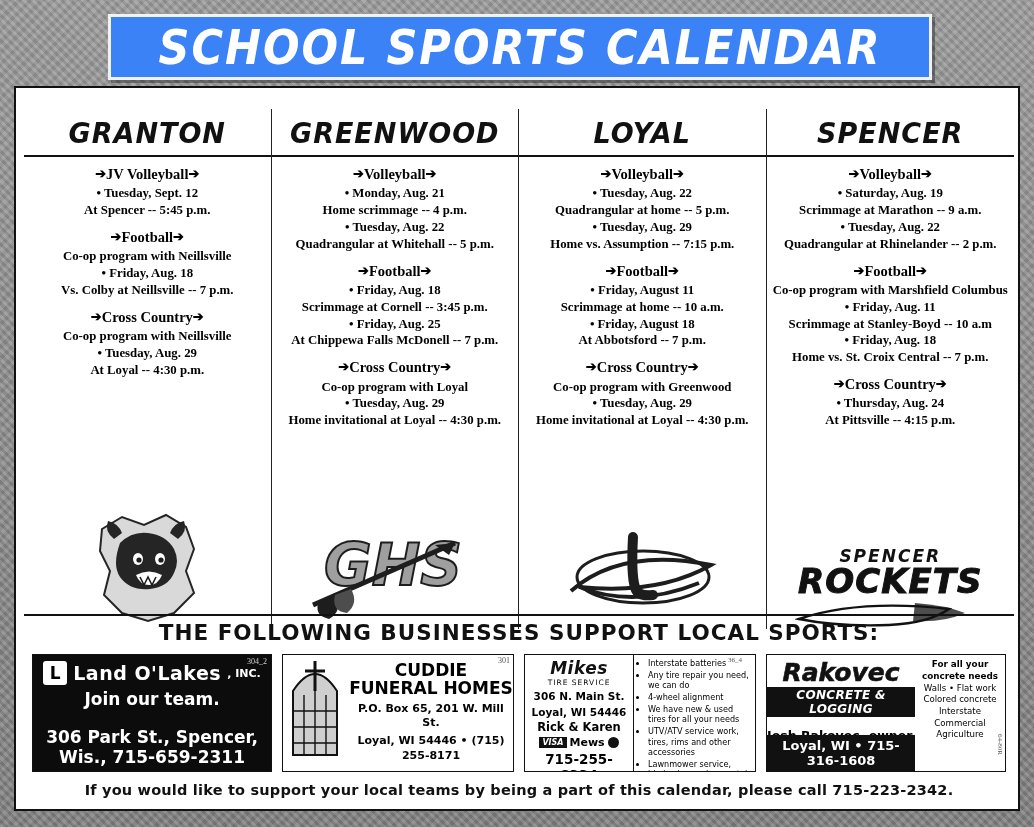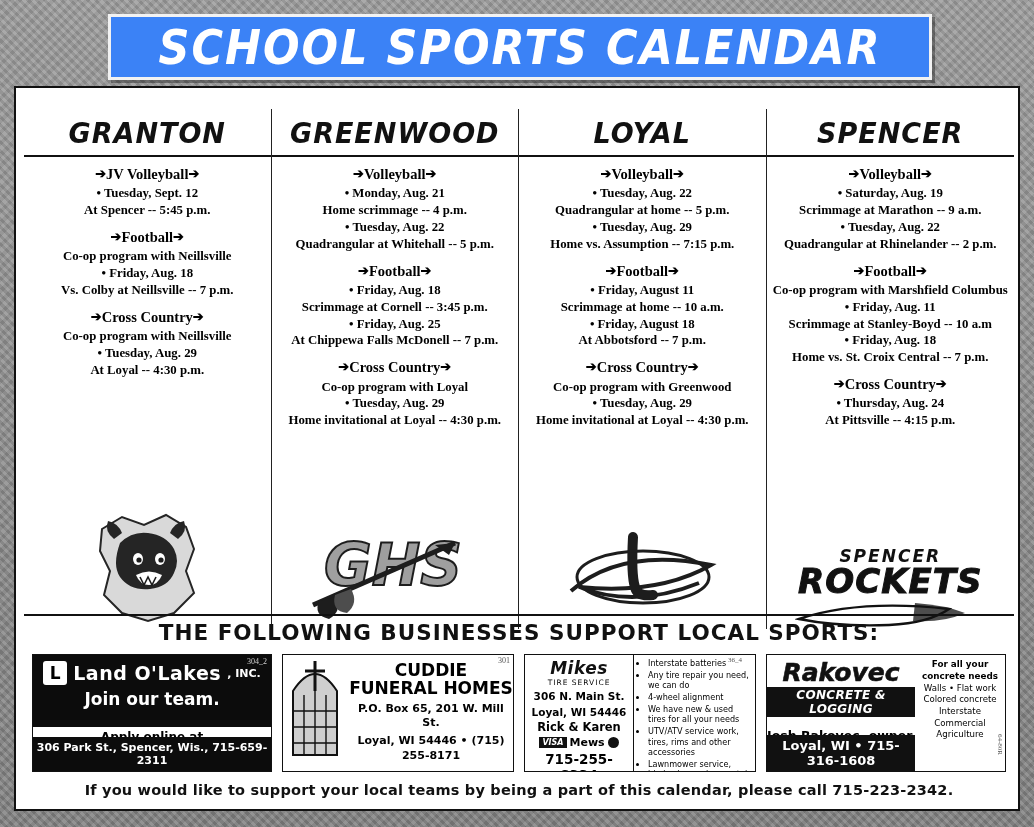--- a/index.html
+++ b/index.html
@@ -205,21 +205,21 @@
   .ad1 .code {
     position: absolute; right: 4px; top: 2px; font-size: 8px; color: #cfcfcf;
   }
   .ad1 .mid {
     text-align: center; font-family: "DejaVu Sans", sans-serif;
     font-weight: bold; font-size: 12px; padding: 3px 2px 2px 2px; color: #000;
     line-height: 1.25;
   }
   .ad1 .bottom {
     background: #0c0c0c; color: #fff; text-align: center;
-    font-family: "DejaVu Sans", sans-serif; font-weight: bold; font-size: 11px;
+    font-family: "DejaVu Sans", sans-serif; font-weight: bold; font-size: 17px;
     padding: 4px 2px; position: absolute; left: 0; right: 0; bottom: 0;
   }
 
   
   .ad2 { width: 232px; border: 1px solid #111; padding: 0; }
   .ad2 .inner { display: flex; height: 100%; justify-content: space-between; }
   .ad2 .art {
     width: 66px; position: relative; flex: none;
   }
   .ad2 .txt {

